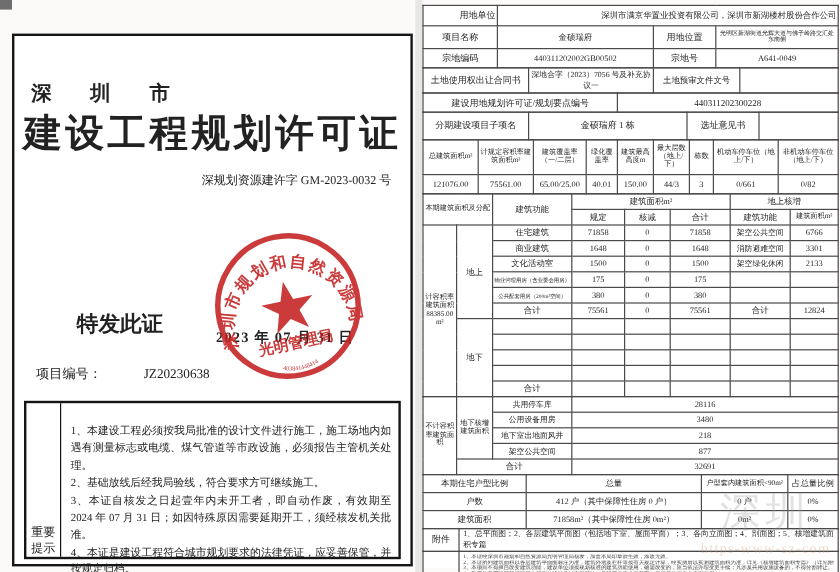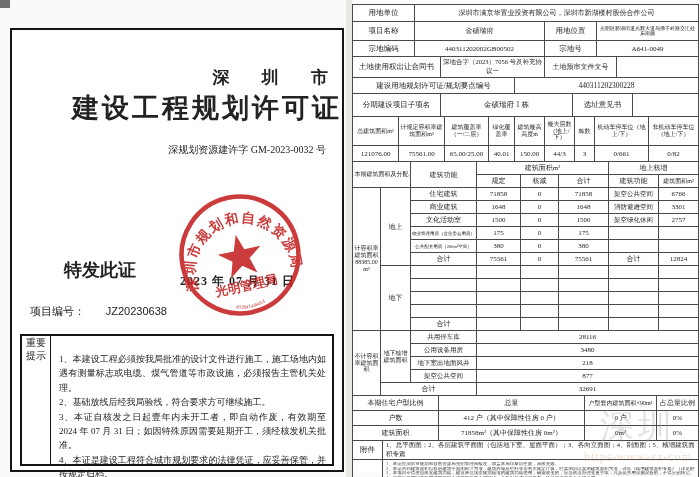--- a/index.html
+++ b/index.html
@@ -3,39 +3,39 @@
 <meta charset="utf-8">
 <style>
   html,body{margin:0;padding:0;}
   body{width:700px;height:477px;background:#fbfaf8;font-family:"Liberation Serif","DejaVu Serif",serif;color:#222;position:relative;overflow:hidden;}
   .stage{position:absolute;inset:0;}
   .corner-artifact{position:absolute;left:0;top:0;width:10px;height:8px;background:#6e6e6e;}
   .gutter{position:absolute;left:346px;top:0;width:6px;height:477px;background:#e9e7e4;}
 
   
   .left-page{position:absolute;left:10px;top:28px;width:334px;height:444px;background:#fff;border:2px solid #151515;box-sizing:border-box;}
-  .lp-city{position:absolute;left:0;top:36px;width:100%;text-align:right;font-size:17px;font-weight:bold;letter-spacing:14px;text-indent:14px;}
-  .lp-title{position:absolute;left:0;top:60px;width:100%;text-align:center;font-size:27px;font-weight:bold;letter-spacing:3px;margin-left:30px;}
+  .lp-city{position:absolute;left:0;top:36px;width:100%;text-align:left;font-size:17px;font-weight:bold;letter-spacing:14px;text-indent:14px;}
+  .lp-title{position:absolute;left:0;top:60px;width:100%;text-align:center;font-size:32px;font-weight:bold;letter-spacing:3px;}
   .lp-docno{position:absolute;right:16px;top:113px;font-size:10px;}
   .lp-body{position:absolute;left:16px;top:136px;width:300px;font-size:13.5px;font-weight:bold;line-height:2.05;text-align:justify;text-indent:2em;letter-spacing:.5px;}
   .lp-issue{position:absolute;left:16px;top:228px;font-size:18px;font-weight:bold;text-indent:2em;}
   .lp-date{position:absolute;left:168px;top:243px;font-size:12px;font-weight:bold;letter-spacing:1px;}
   .lp-project{position:absolute;left:18px;top:274px;font-size:11px;}
-  .lp-project b{font-weight:normal;margin-left:18px;font-family:Liberation Sans, sans-serif;}
+  .lp-project b{font-weight:normal;margin-left:32px;font-family:Liberation Serif, serif;}
   .seal{position:absolute;left:165px;top:162px;width:126px;height:126px;transform:rotate(-12deg);opacity:.88;}
   .notice-table{position:absolute;left:8px;top:304px;width:314px;height:132px;border:2px solid #151515;display:flex;box-sizing:border-box;}
-  .notice-label{width:28px;border-right:1.5px solid #151515;display:flex;align-items:flex-start;justify-content:center;font-size:10px;line-height:1.3;text-align:center;}
+  .notice-label{width:28px;border-right:1.5px solid #151515;display:flex;align-items:flex-end;justify-content:center;font-size:10px;line-height:1.3;text-align:center;}
   .notice-body{flex:1;padding:16px 6px 21px 8px;font-size:9px;line-height:1.6;text-align:justify;}
 
   
   .right-page{position:absolute;left:352px;top:5px;width:346px;height:468px;background:#fff;}
   table{border-collapse:collapse;table-layout:fixed;width:346px;margin-top:-1px;}
   td{border:1px solid #4a4a4a;text-align:center;vertical-align:middle;padding:0 1px;overflow:hidden;color:#1d1d1d;} .f75{font-size:7.5px;} .f7{font-size:7px;} .f65{font-size:6.5px;}
   .f6{font-size:6px;line-height:1.15;} .f5{font-size:5px;line-height:1.1;} .f45{font-size:4.5px;}
-  .h16 td{height:16px;} .h18 td{height:18px;} .h15 td{height:15px;} .h20 td{height:20px;}
+  .h16 td{height:16px;text-align:right;} .h18 td{height:18px;} .h15 td{height:15px;} .h20 td{height:20px;}
   .h22 td{height:22px;margin-left:20px;} .h28 td{height:28px;} .h12 td{height:12px;} .h14 td{height:14px;}
   .left-al{text-align:left;padding-left:3px;}
   .remarks-cell{vertical-align:top;text-align:left;padding:2px 3px;}
   .remarks-cell div{font-size:4.5px;line-height:1.05;color:#3a3a3a;white-space:nowrap;overflow:hidden;}
   .watermark{position:absolute;right:6px;bottom:8px;text-align:center;pointer-events:none;filter:blur(.6px);}
   .watermark .wm-city{font-size:34px;color:rgba(150,150,150,.28);letter-spacing:4px;}
   .watermark .wm-site{font-size:12px;color:rgba(205,150,110,.35);letter-spacing:1px;}
 </style>
 </head>
 <body>
@@ -245,21 +245,21 @@
         <td class="f7">1648</td>
         <td class="f65">消防避难空间</td>
         <td class="f7">3301</td>
       </tr>
       <tr class="h12">
         <td class="f7">文化活动室</td>
         <td class="f7">1500</td>
         <td class="f7">0</td>
         <td class="f7">1500</td>
         <td class="f65">架空绿化休闲</td>
-        <td class="f7">2757</td>
+        <td class="f7">2133</td>
       </tr>
       <tr class="h12">
         <td class="f45">物业管理用房（含业委会用房）</td>
         <td class="f7">175</td>
         <td class="f7">0</td>
         <td class="f7">175</td>
         <td class="f65"></td>
         <td class="f7"></td>
       </tr>
       <tr class="h12">

